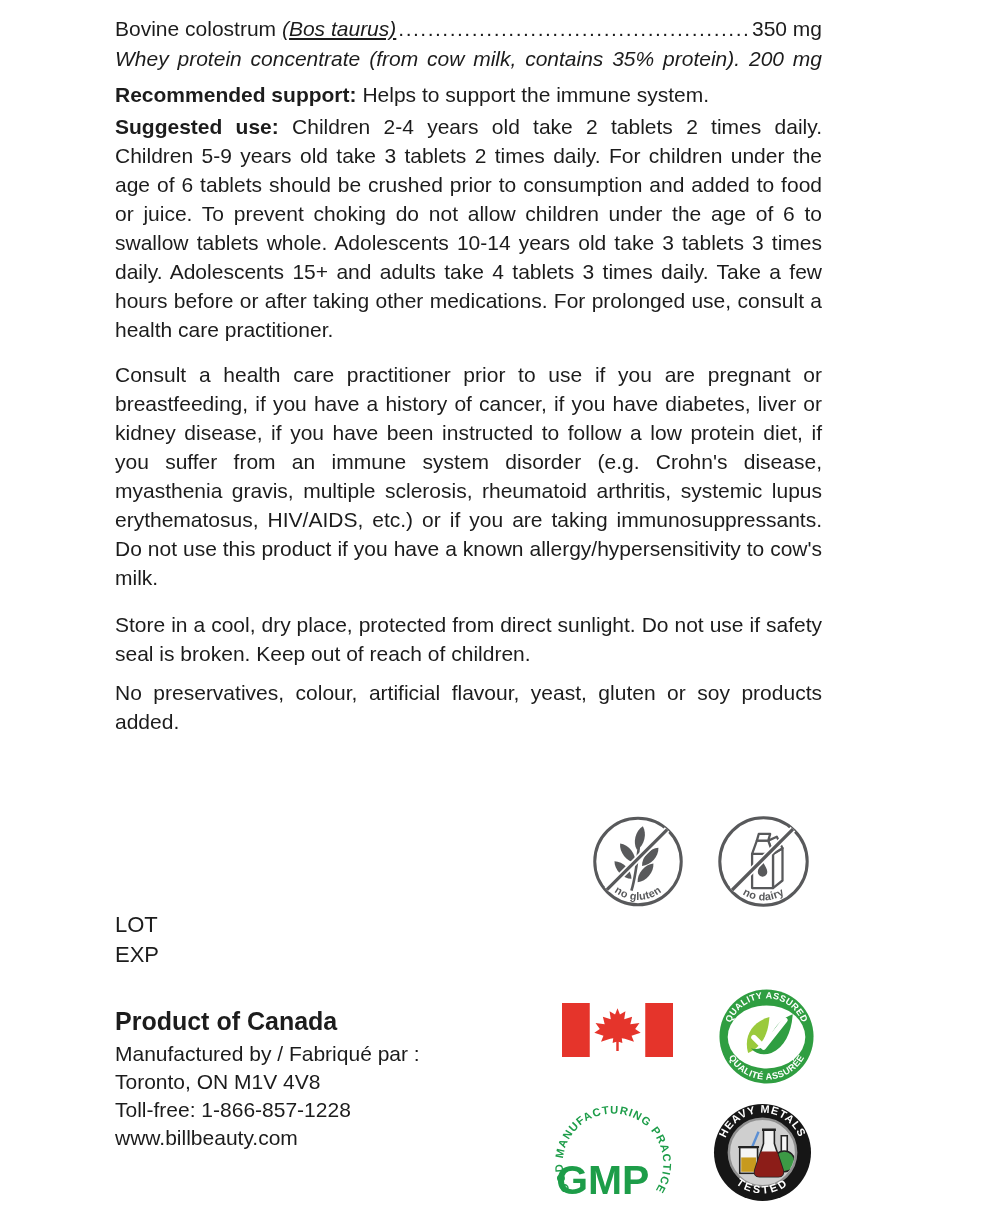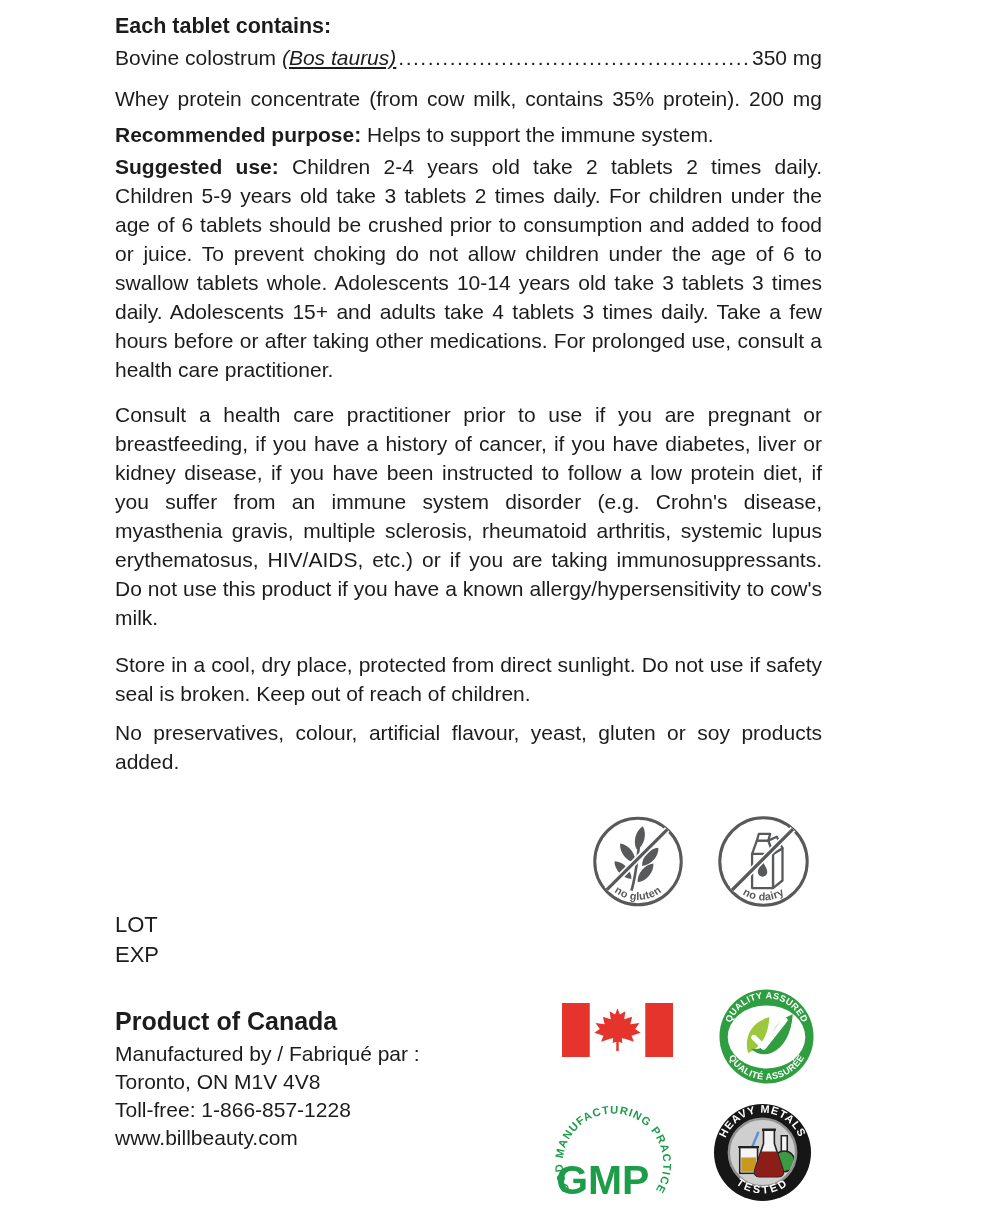--- a/index.html
+++ b/index.html
@@ -10,21 +10,21 @@
   .page{position:relative;width:1002px;height:1226px;background:#ffffff;overflow:hidden;
         font-family:"Liberation Sans","DejaVu Sans",sans-serif;color:var(--text_black);}
   
   .body-text{position:absolute;left:115px;top:12px;width:707px;font-size:21px;line-height:29px;}
   .body-text h1{font-size:21.5px;line-height:29px;margin:0;font-weight:bold;}
   .ing{display:flex;align-items:baseline;}
   .ing .nm{white-space:nowrap;}
   .ing .dots{flex:1;overflow:hidden;white-space:nowrap;letter-spacing:1.5px;margin:0 2px;}
   .ing .amt{white-space:nowrap;}
   .ing1{margin-top:2px;}
-  .ing2{margin-top:12px;display:block;text-align:justify;text-align-last:justify;}
+  .ing2{margin-top:1px;display:block;text-align:justify;text-align-last:justify;font-style:italic;}
   p.para{margin:0;text-align:justify;}
   p.m-nonmed{margin-top:4px;}
   p.m-rec{margin-top:7px;text-align:left;}
   p.m-sug{margin-top:3px;}
   p.m-caution{margin-top:16px;}
   p.m-store{margin-top:18px;}
   p.m-free{margin-top:10px;}
   em{font-style:italic;text-decoration:underline;}
   
   .lotexp{position:absolute;left:115px;top:910px;font-size:22px;line-height:30px;}
@@ -33,36 +33,35 @@
   
   .svgabs{position:absolute;}
   .arc-sm{font-weight:bold;letter-spacing:0.3px;}
 </style>
 </head>
 <body>
 
 <div class="page">
 
   <section class="body-text">
-    <h1>Each tablet contains:</h1>
 
     <div class="ing ing1">
       <span class="nm"><span>Bovine colostrum</span>
         <em>(Bos taurus)</em></span>
         <span class="dots">....................................................................................................................................................................................</span>
         <span class="amt">350 mg</span>
     </div>
 
     <div class="ing2">
       <span>Whey protein concentrate (from cow milk, contains 35% protein).</span>
       <span class="amt">200 mg</span>
     </div>
 
 
-    <p class="para m-rec"><b>Recommended purpose:</b>
+    <p class="para m-rec"><b>Recommended support:</b>
       <span>Helps to support the immune system.</span></p>
 
     <p class="para m-sug"><b>Suggested use:</b>
       <span>Children 2-4 years old take 2 tablets 2 times daily. Children 5-9 years old take 3 tablets 2 times daily. For children under the age of 6 tablets should be crushed prior to consumption and added to food or juice. To prevent choking do not allow children under the age of 6 to swallow tablets whole. Adolescents 10-14 years old take 3 tablets 3 times daily. Adolescents 15+ and adults take 4 tablets 3 times daily. Take a few hours before or after taking other medications. For prolonged use, consult a health care practitioner.</span></p>
 
     <p class="para m-caution">Consult a health care practitioner prior to use if you are pregnant or breastfeeding, if you have a history of cancer, if you have diabetes, liver or kidney disease, if you have been instructed to follow a low protein diet, if you suffer from an immune system disorder (e.g. Crohn's disease, myasthenia gravis, multiple sclerosis, rheumatoid arthritis, systemic lupus erythematosus, HIV/AIDS, etc.) or if you are taking immunosuppressants. Do not use this product if you have a known allergy/hypersensitivity to cow's milk.</p>
 
     <p class="para m-store">Store in a cool, dry place, protected from direct sunlight. Do not use if safety seal is broken. Keep out of reach of children.</p>
 
     <p class="para m-free">No preservatives, colour, artificial flavour, yeast, gluten or soy products added.</p>

